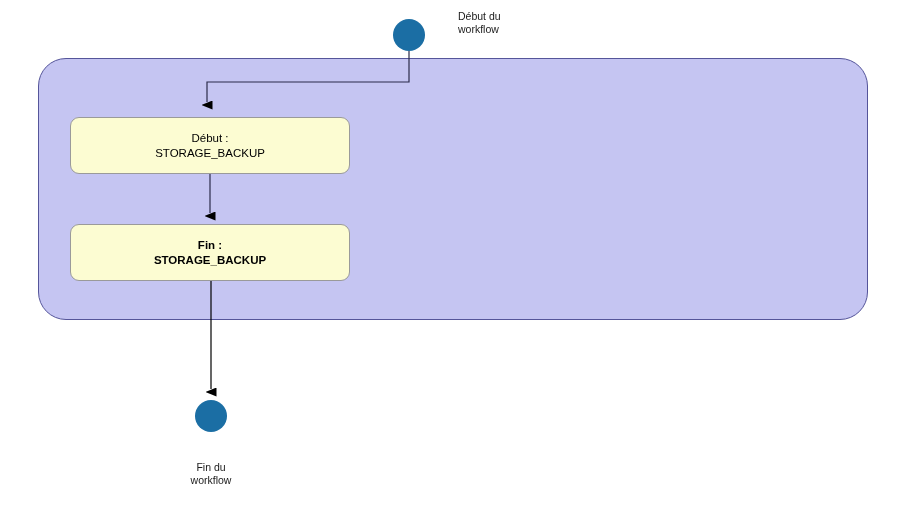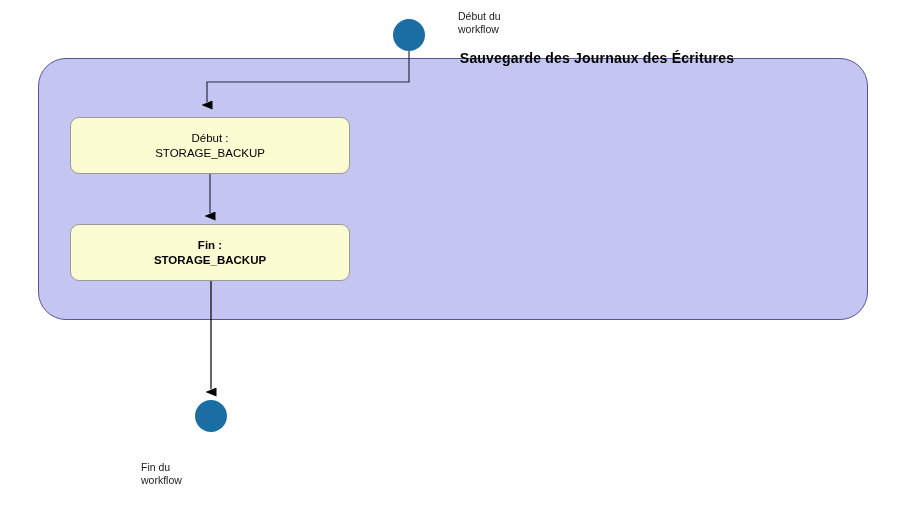--- a/index.html
+++ b/index.html
@@ -97,31 +97,31 @@
     left: 433px;
     top: 10px;
     text-align: left;
     white-space: nowrap;
     margin-left: 25px;
   }
   #caption-end {
     left: 141px;
     top: 461px;
     width: 140px;
+    text-align: center;
   }
   .caption-line { display: block; }
 </style>
 </head>
 <body>
 
 <div id="canvas">
 
   <div class="lane"></div>
 
-  <div class="lane-title">Sauvegarde des Journaux des Écritures</div>
 
   <svg id="connectors" viewBox="0 0 912 505" xmlns="http://www.w3.org/2000/svg">
     <defs>
       <marker id="arrowhead" markerWidth="9" markerHeight="11" refX="1.5" refY="5.5" orient="auto" markerUnits="userSpaceOnUse">
         <polygon points="0,0 9,0 4.5,11" fill="#000000"></polygon>
       </marker>
     </defs>
 
     <path d="M 409,51 L 409,82 L 207,82 L 207,102" fill="none" stroke="#2b2b4a" stroke-width="1.2" marker-end="url(#arrowhead)"></path>
 

